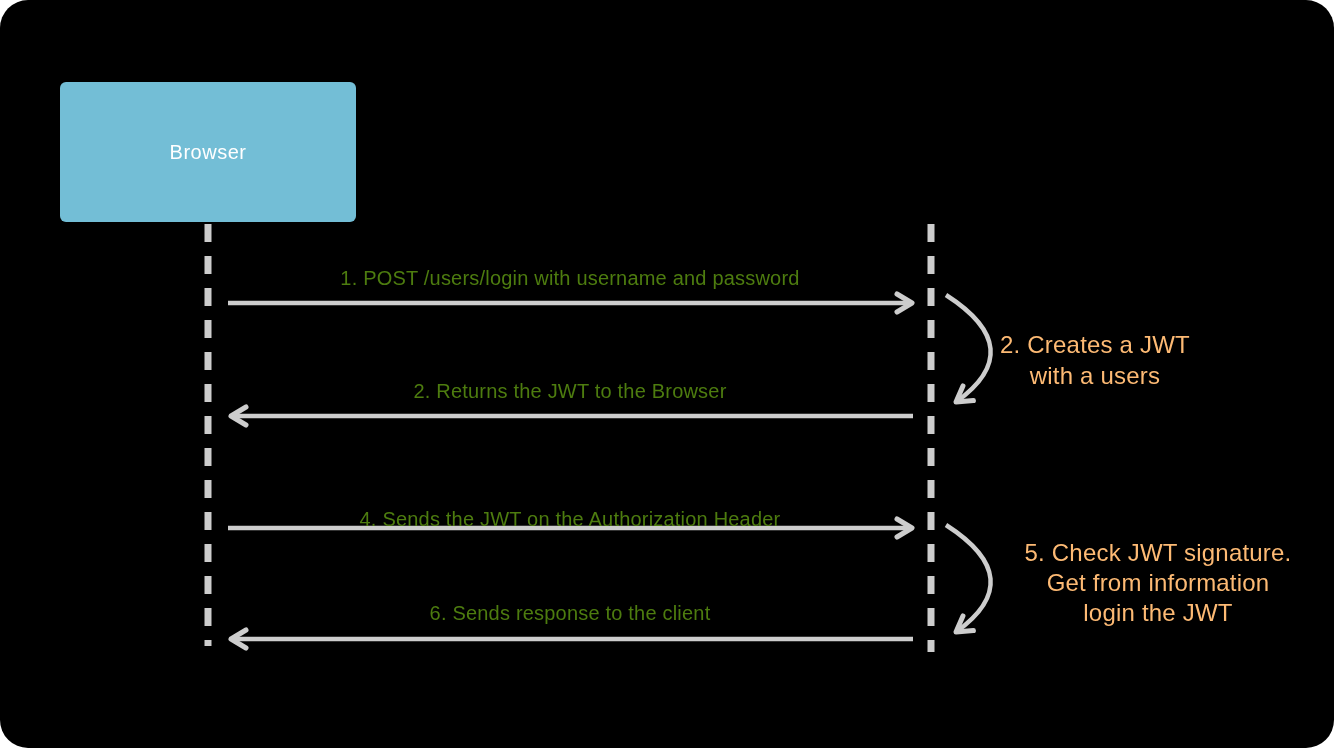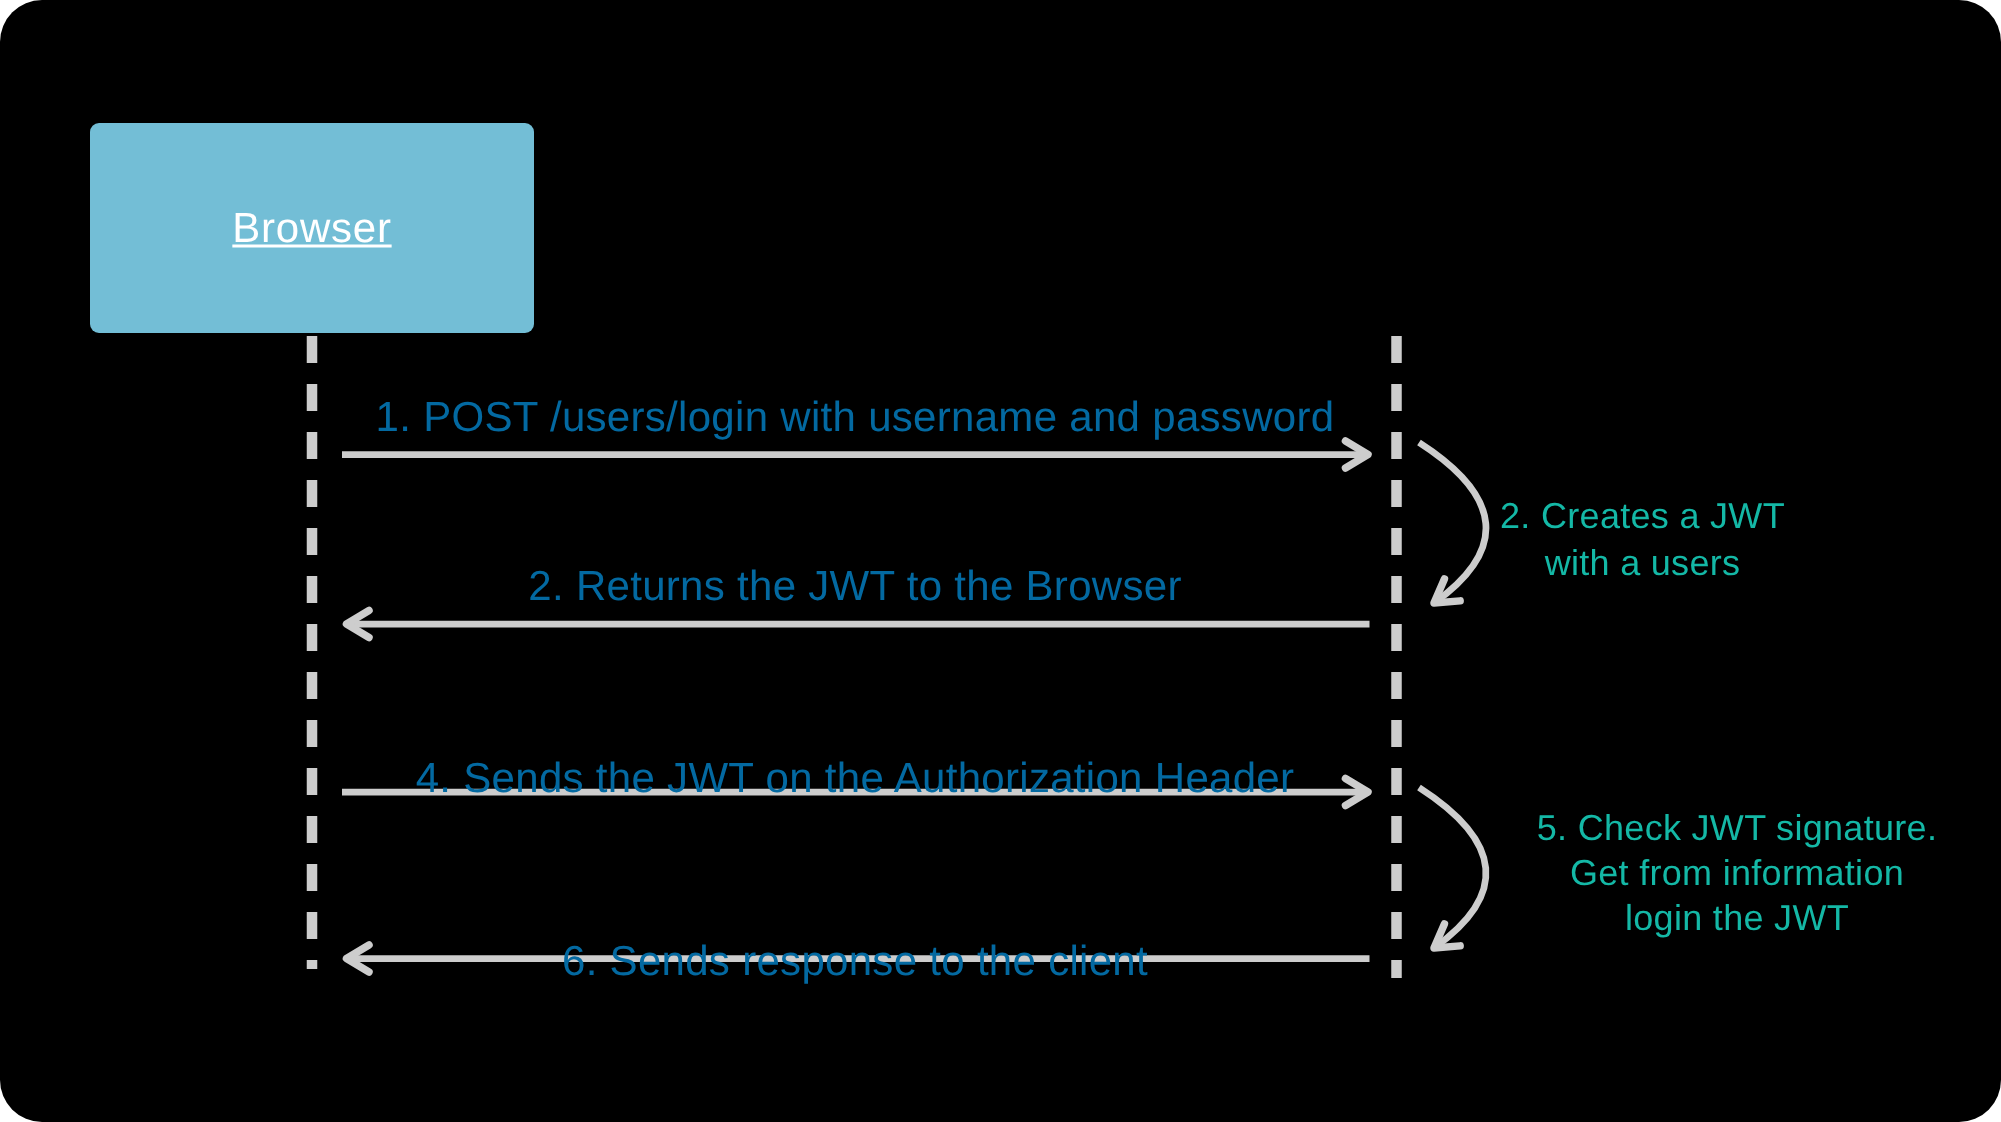--- a/index.html
+++ b/index.html
@@ -23,23 +23,22 @@
     height: 140px;
     border-radius: 6px;
     display: flex;
     align-items: center;
     justify-content: center;
   }
   .actor-box.browser { left: 60px;  background: #73bed6; }
   .actor-box.server  { left: 783px; background: #e43a72; }
   .actor-label {
     color: #ffffff;
-    font-size: 28px;
+    font-size: 20px;
     letter-spacing: 0.5px;
-    text-decoration: underline;
   }
   .lines-layer {
     position: absolute;
     left: 0;
     top: 0;
     width: 1334px;
     height: 748px;
     pointer-events: none;
   }
   .lifeline {
@@ -50,34 +49,34 @@
   .arrow {
     stroke: #cdcdcd;
     stroke-width: 4.5;
     fill: none;
   }
   .msg-label {
     position: absolute;
     left: 208px;
     width: 724px;
     text-align: center;
-    font-size: 28px;
+    font-size: 20px;
     line-height: 30px;
-    color: #0369a1;
+    color: #4d7c0f;
     letter-spacing: 0.2px;
   }
   #label-1 { top: 263px; }
   #label-3 { top: 376px; }
   #label-4 { top: 504px; }
-  #label-6 { top: 598px; margin-top: 28px; }
+  #label-6 { top: 598px; }
   .side-label {
     position: absolute;
     text-align: center;
     font-size: 24px;
-    color: #14b8a6;
+    color: #fdba74;
     letter-spacing: 0.2px;
   }
   .side-label .line { display: block; }
   #label-2 { left: 975px;  top: 329px; width: 240px; line-height: 31px; }
   #label-5 { left: 1000px; top: 538px; width: 272px; line-height: 30px; margin-left: 22px; }
 </style>
 </head>
 <body>
 
 <div class="canvas">

